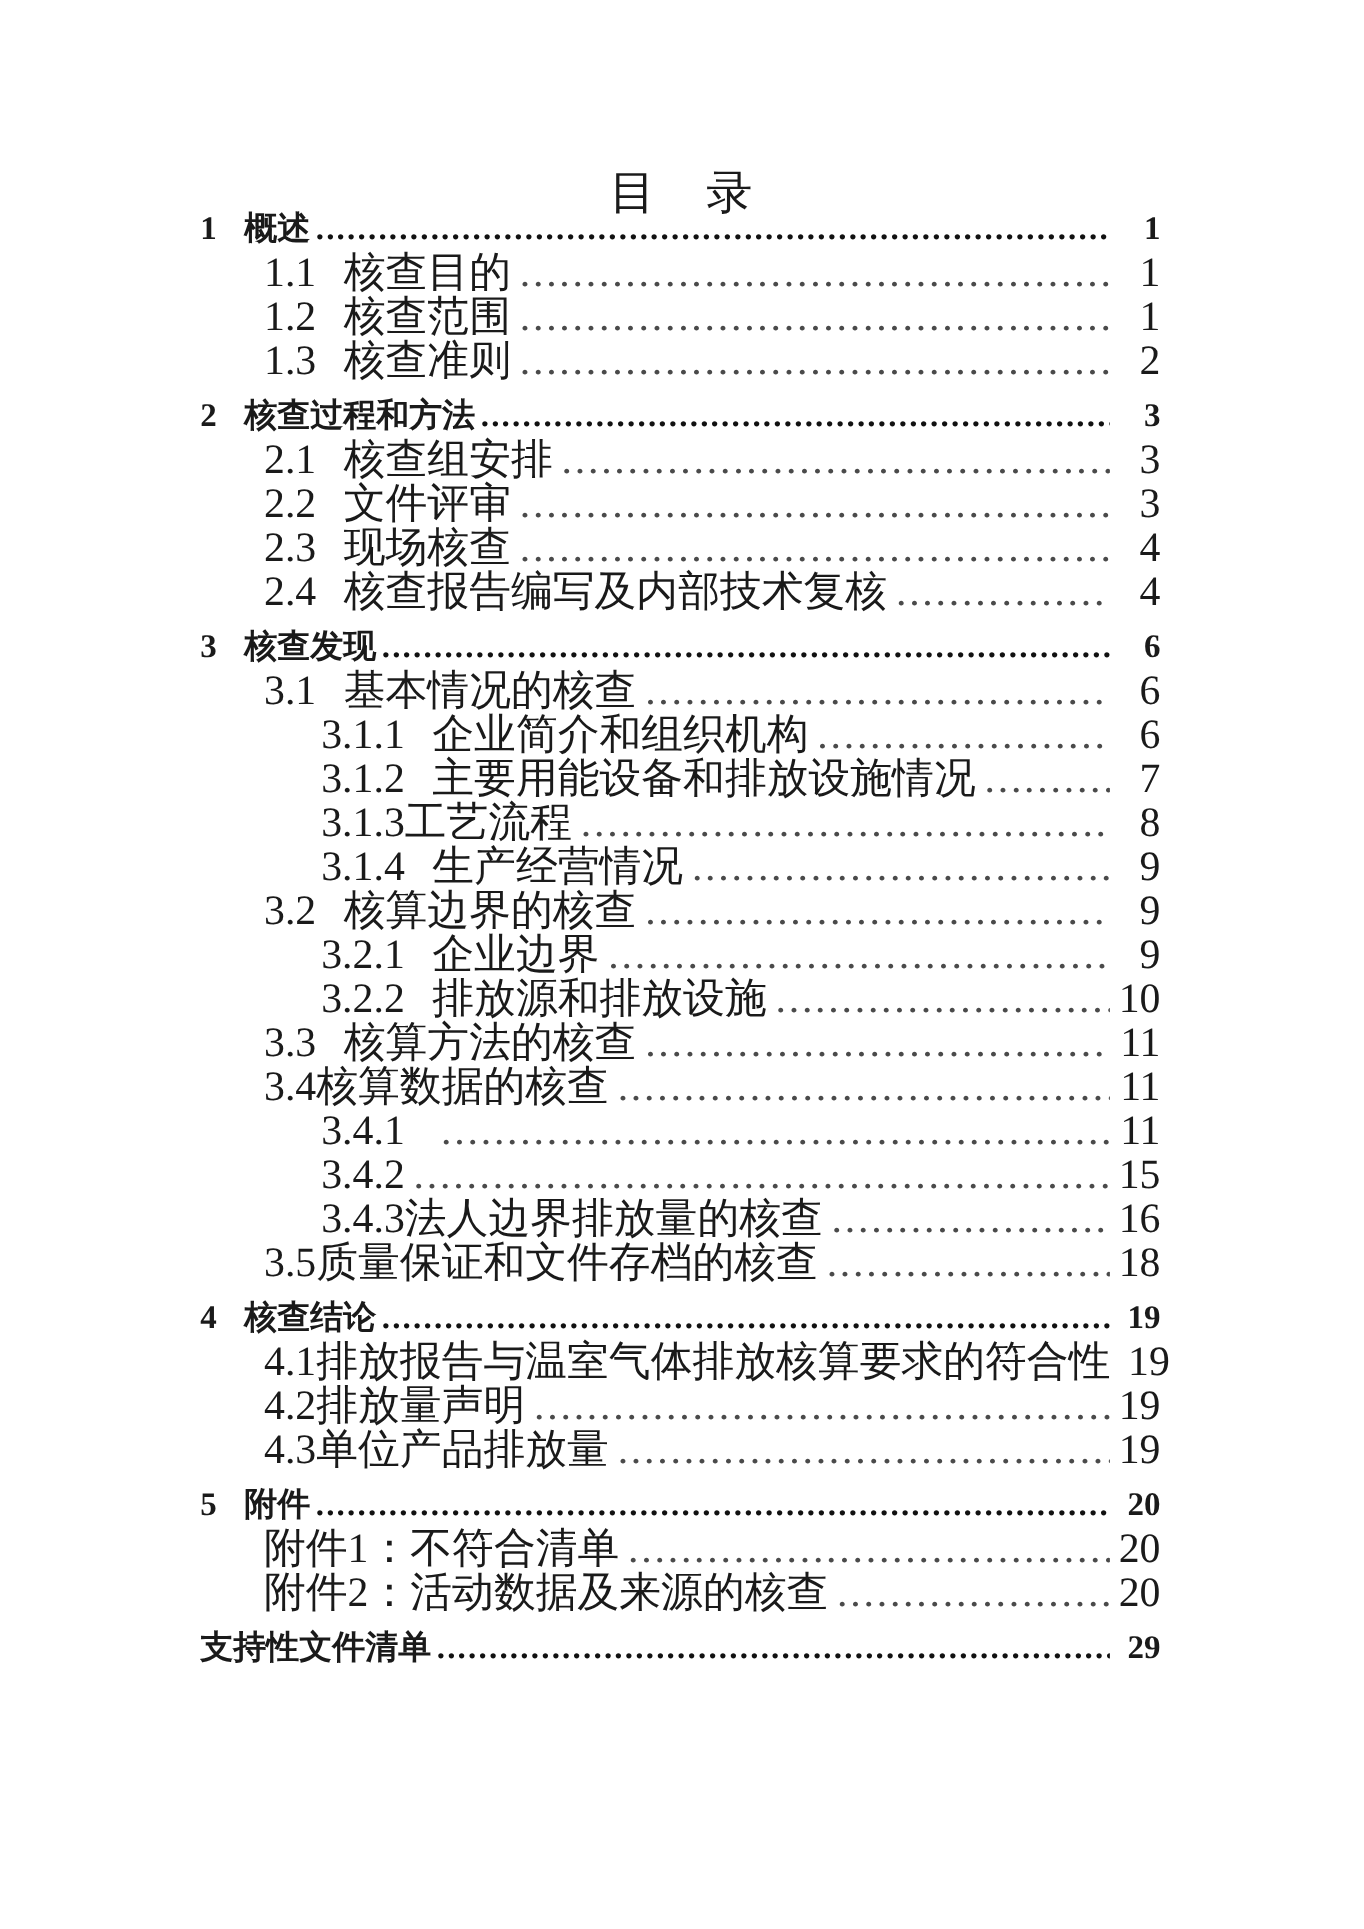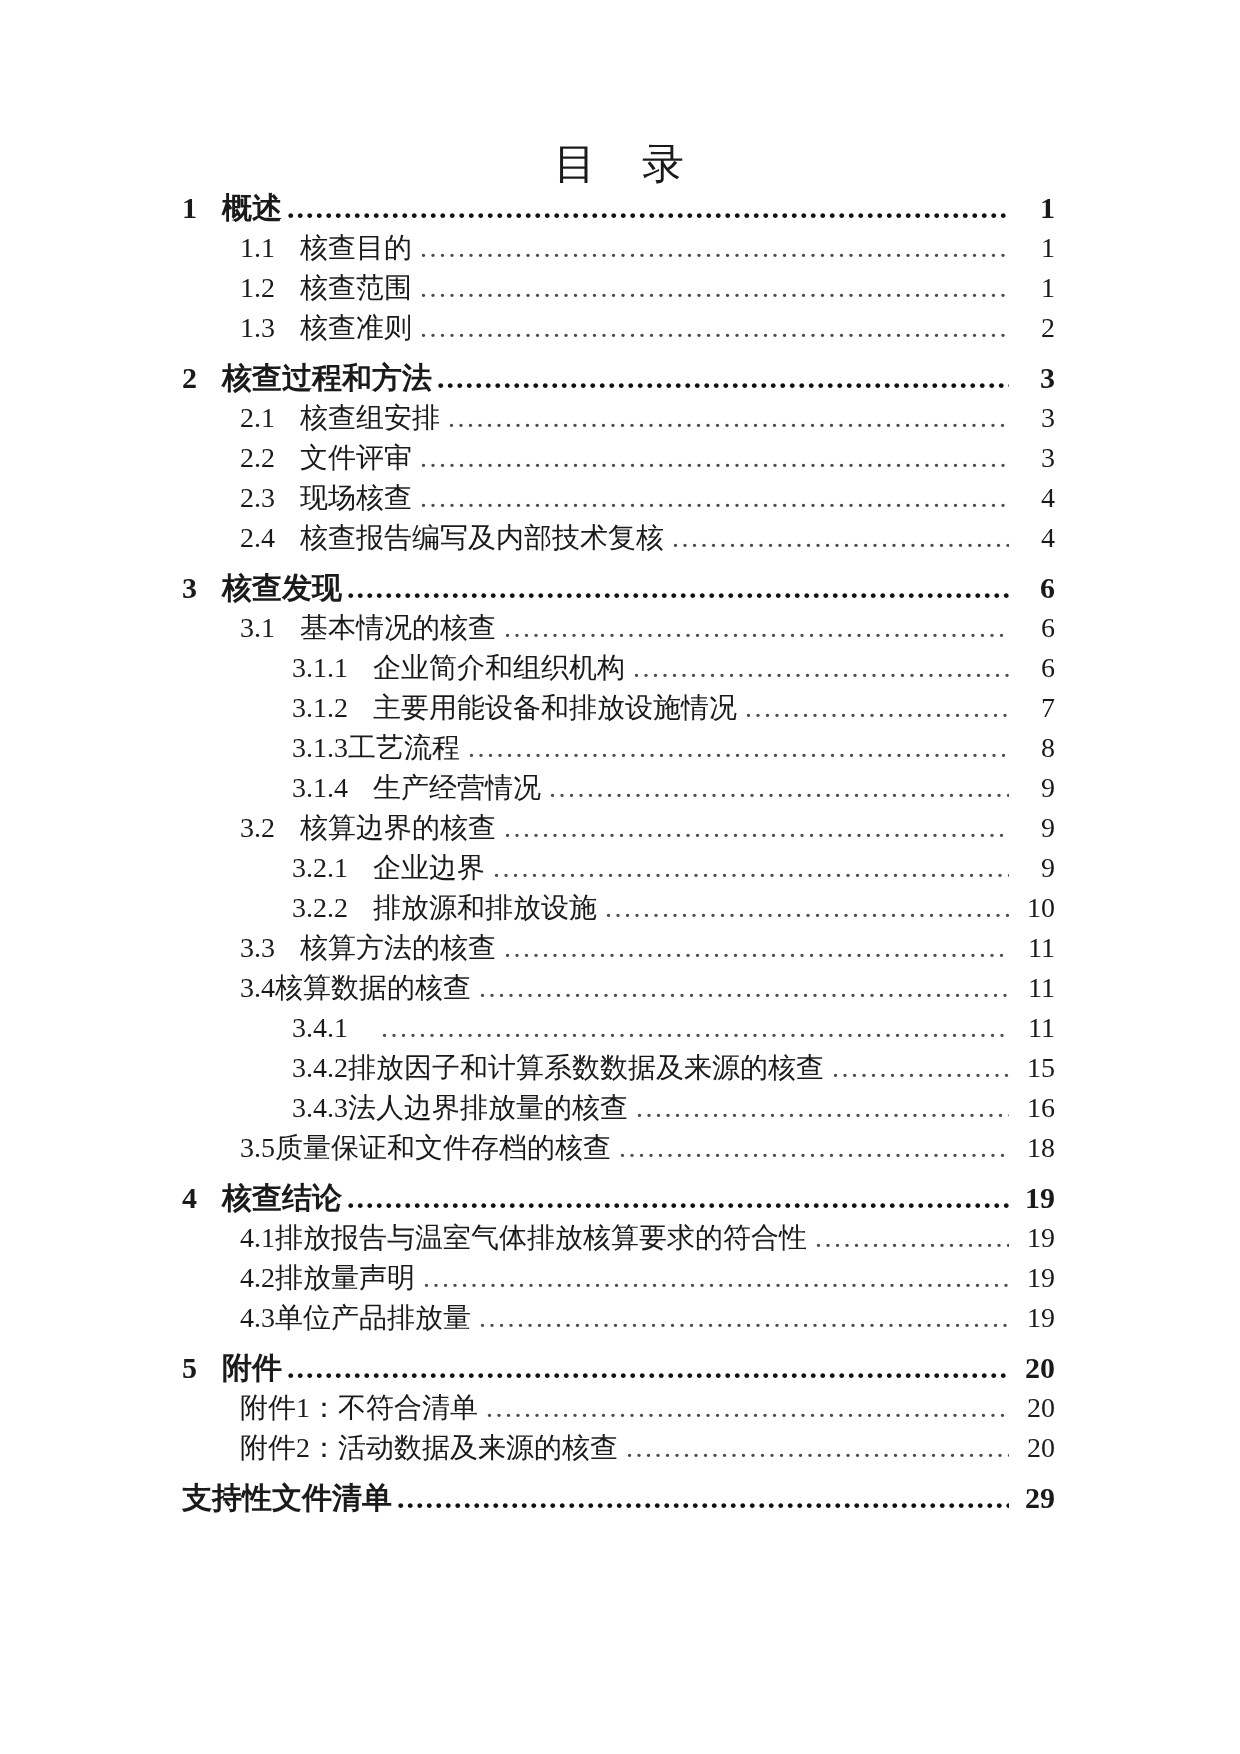--- a/index.html
+++ b/index.html
@@ -10,41 +10,41 @@
   body {
     position: relative;
     width: 1240px;
     height: 1754px;
     font-family: "Liberation Serif", "DejaVu Serif", serif;
     color: #1a1a1a;
     overflow: hidden;
   }
   .doc-title {
     position: absolute;
-    top: 136px;
+    top: 148px;
     left: 0;
     width: 100%;
     text-align: center;
     font-size: 42px;
     line-height: 56px;
     font-weight: 400;
     letter-spacing: 2px;
     white-space: pre;
   }
   .toc-list {
     position: absolute;
     top: 178px;
     left: 182px;
     width: 873px;
   }
   .row {
     display: flex;
     height: 40px;
     line-height: 40px;
-    font-size: 28px;
+    font-size: 38px;
     white-space: nowrap;
   }
   .row.lv1 {
     font-weight: bold;
     font-size: 30px;
     margin-top: 10px;
   }
   .row.lv2 { padding-left: 58px; }
   .row.lv3 { padding-left: 110px; }
   .num { flex: none; }
@@ -195,21 +195,20 @@
       <span class="leader">........................................................................................................................................................................................................</span>
       <span class="pagenum">11</span>
     </div>
     <div class="row lv3 sp">
       <span class="num">3.4.1</span>
       <span class="leader">........................................................................................................................................................................................................</span>
       <span class="pagenum">11</span>
     </div>
     <div class="row lv3">
       <span class="num">3.4.2</span>
-      <span class="label">排放因子和计算系数数据及来源的核查</span>
       <span class="leader">........................................................................................................................................................................................................</span>
       <span class="pagenum">15</span>
     </div>
     <div class="row lv3">
       <span class="num">3.4.3</span>
       <span class="label">法人边界排放量的核查</span>
       <span class="leader">........................................................................................................................................................................................................</span>
       <span class="pagenum">16</span>
     </div>
     <div class="row lv2">

